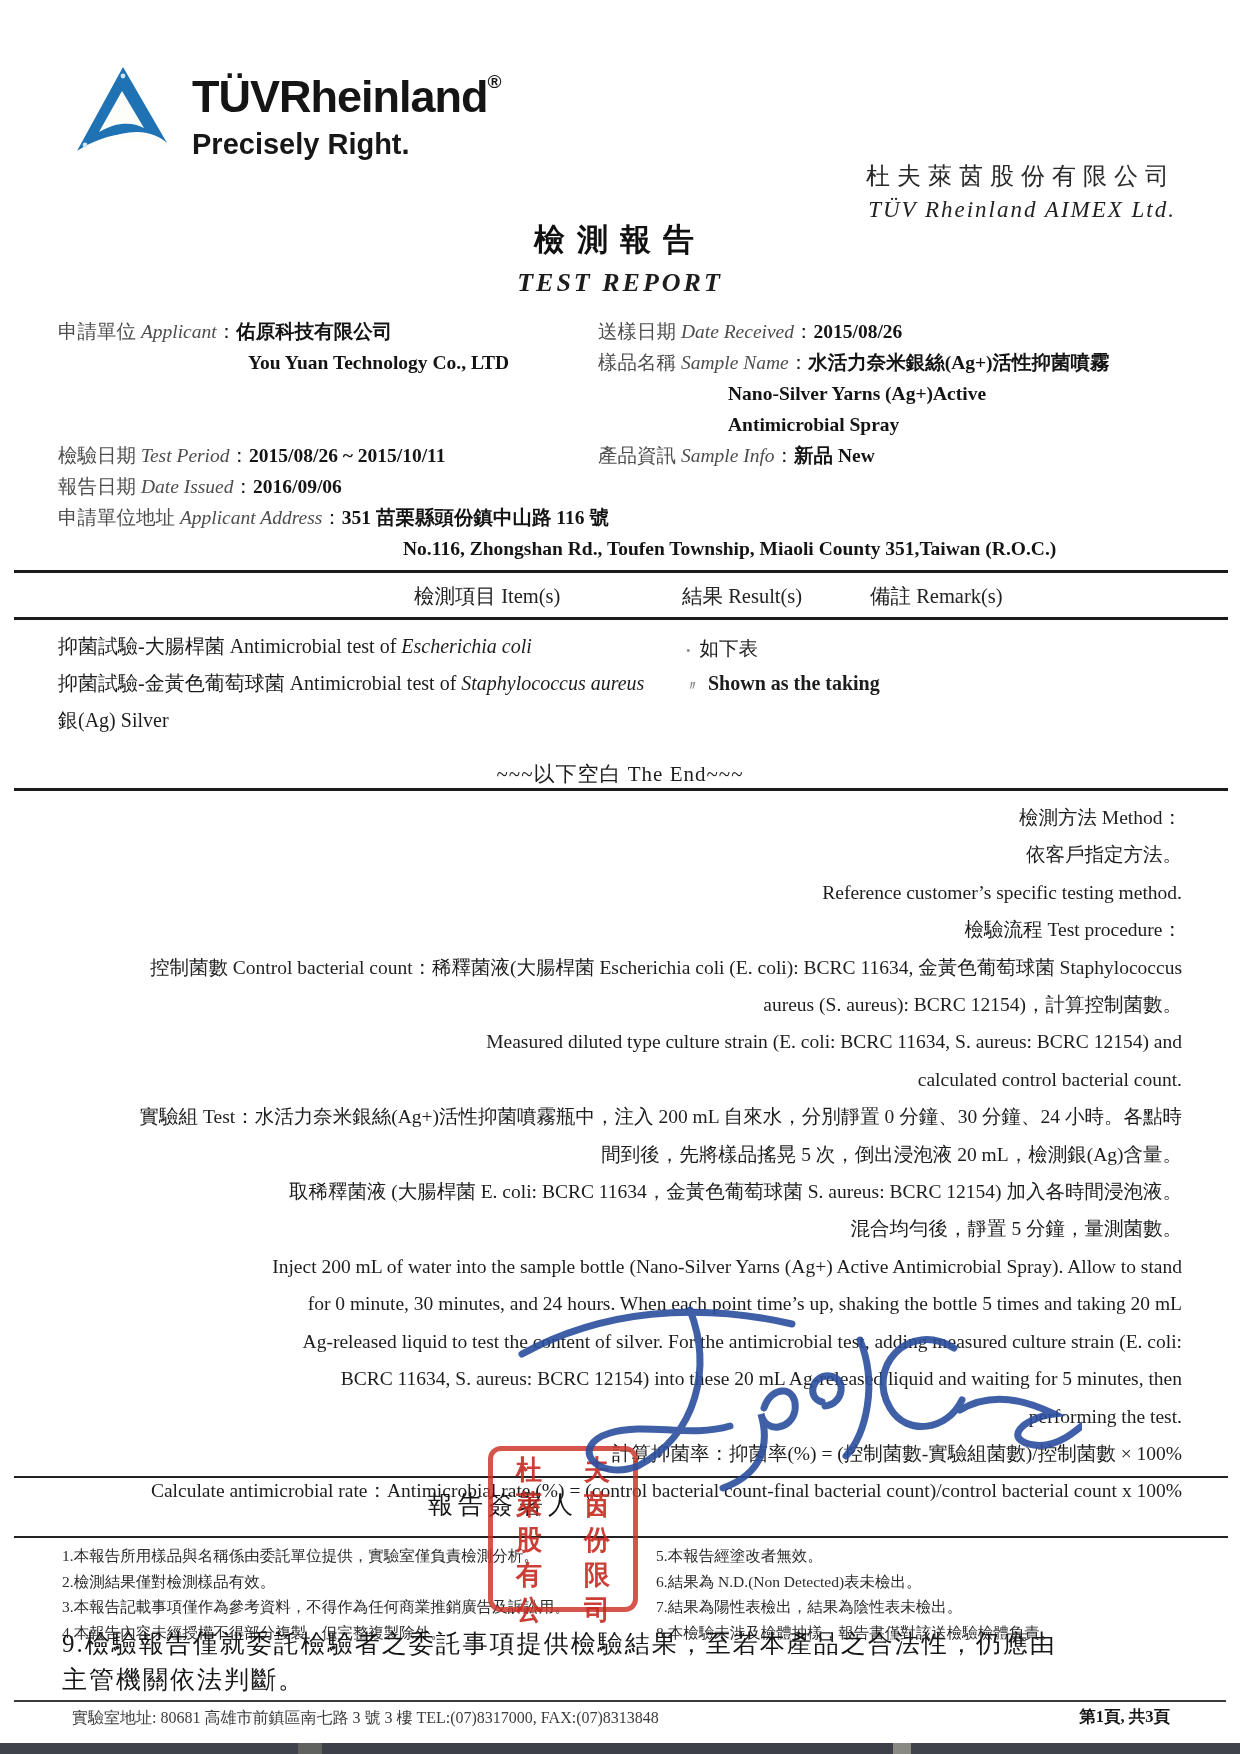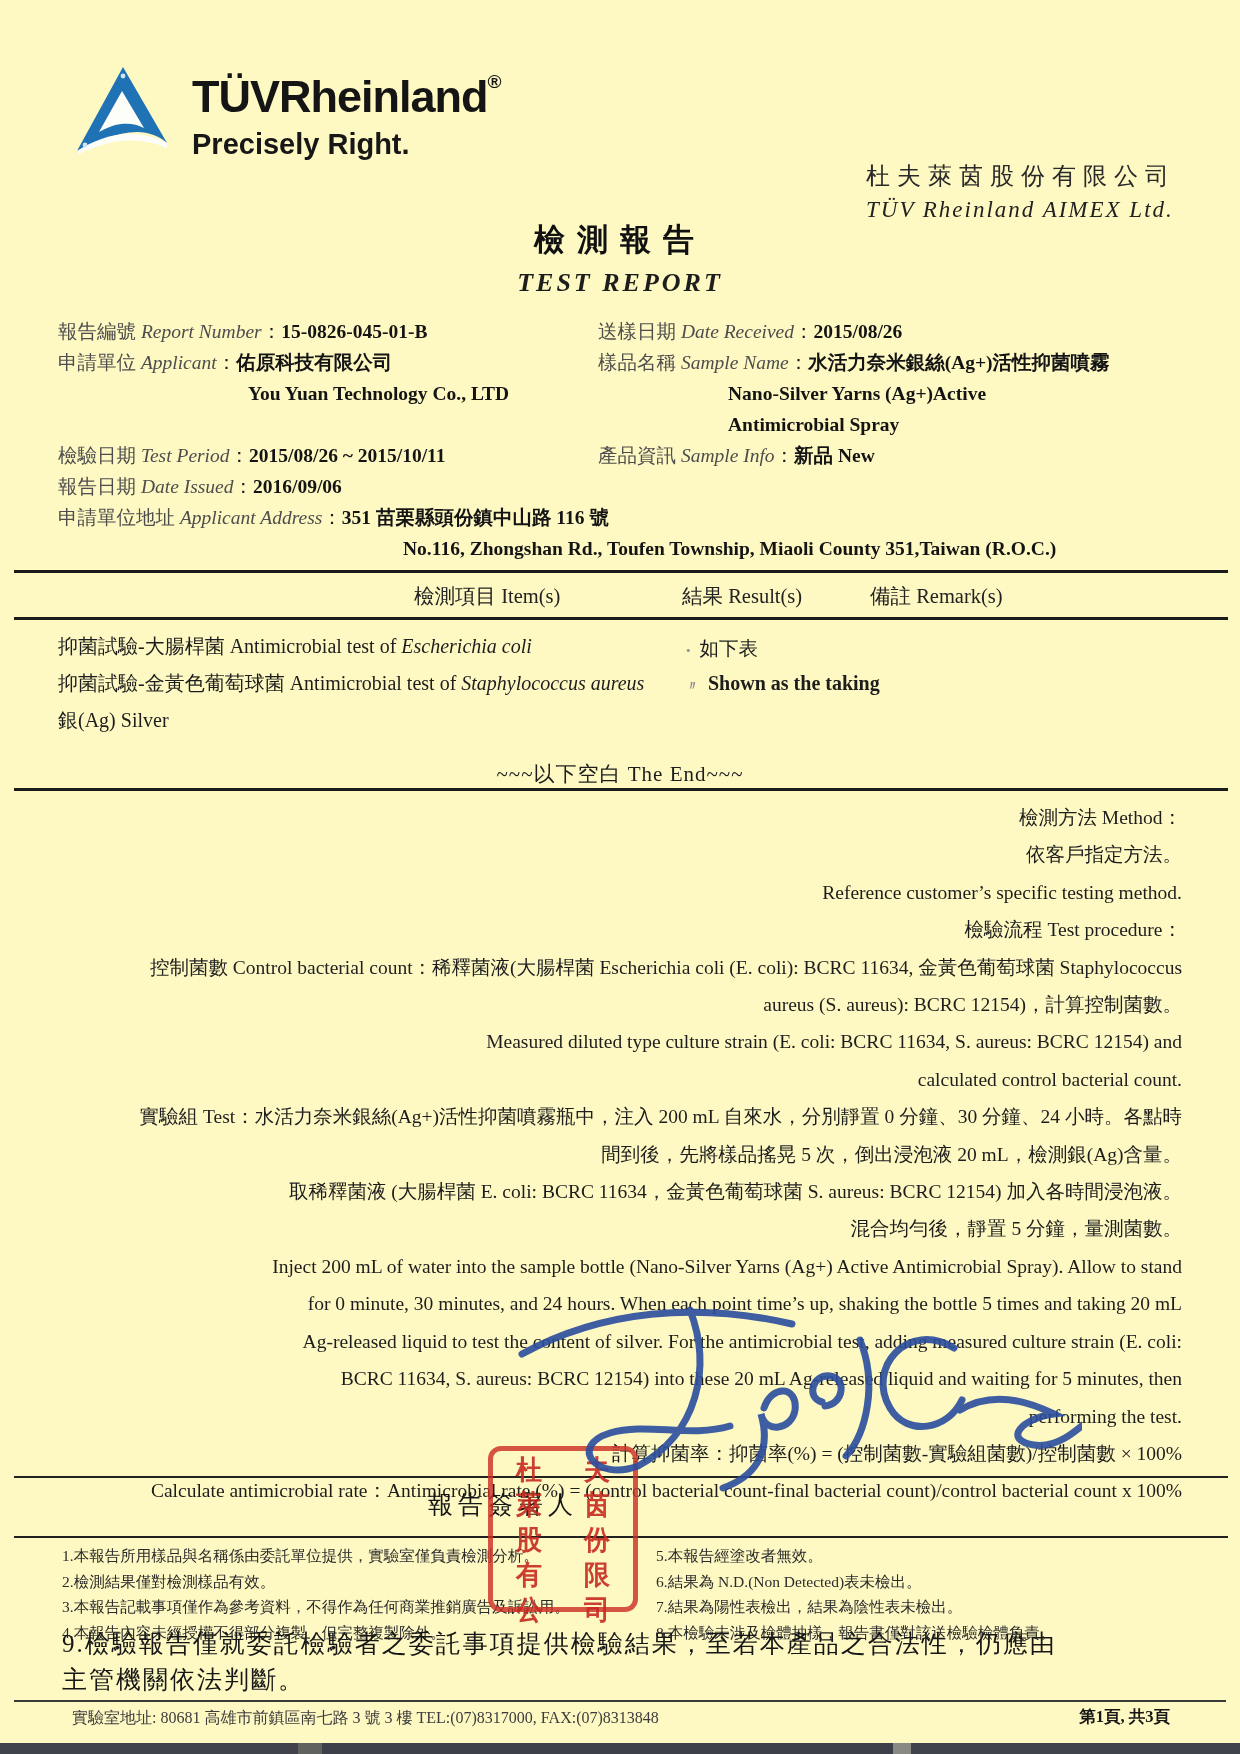--- a/index.html
+++ b/index.html
@@ -1,32 +1,32 @@
 <!DOCTYPE html>
 <html><head>
 <meta charset="utf-8">
 <style>
   html,body{margin:0;padding:0;background:#d8d8d5;}
   .page{
     position:relative;width:1240px;height:1754px;margin:0 auto;
-    background:#fef9c3;overflow:hidden;box-sizing:border-box;
+    background:#ffffff;overflow:hidden;box-sizing:border-box;
     padding:64px 58px 0;
     font-family:"Liberation Serif","DejaVu Serif",serif;color:#1d1d1d;
   }
   
   .header-row{position:relative;height:152px;}
   .brand{display:flex;align-items:flex-start;gap:20px;margin-left:12px;}
   .logo-svg{width:102px;height:98px;flex:0 0 auto;}
   .brand-text{display:flex;flex-direction:column;}
   .brand-name{font-family:"Liberation Sans","DejaVu Sans",sans-serif;font-weight:bold;
     font-size:45px;letter-spacing:-1px;color:#151515;line-height:1.05;margin-top:8px;}
   .brand-name .reg{font-size:19px;vertical-align:24px;font-weight:bold;}
   .tagline{font-family:"Liberation Sans","DejaVu Sans",sans-serif;font-weight:bold;
     font-size:29px;color:#171717;margin-top:8px;}
-  .company{position:absolute;right:6px;top:96px;text-align:left;}
+  .company{position:absolute;right:6px;top:96px;text-align:right;}
   .company-cn{font-size:24px;letter-spacing:7px;color:#2a2a2a;}
   .company-en{font-size:23px;font-style:italic;letter-spacing:2px;color:#222;margin-top:5px;}
   
   .title-block{text-align:center;margin-top:3px;}
   .title-cn{font-size:31px;font-weight:bold;letter-spacing:12px;color:#111;}
   .title-en{font-size:26px;font-weight:bold;font-style:italic;letter-spacing:3px;margin-top:7px;}
   
   .info-grid{display:grid;grid-template-columns:540px 1fr;margin-top:18px;
     font-size:19.5px;line-height:31px;}
   .fld{white-space:nowrap;}
@@ -105,21 +105,20 @@
     </div>
   </div>
 
   <div class="title-block">
     <div class="title-cn">檢測報告</div>
     <div class="title-en">TEST REPORT</div>
   </div>
 
   <div class="info-grid">
     <div>
-      <div class="fld"><span class="lbl"><span>報告編號</span> <span class="en">Report Number</span></span><span>：</span><span class="val">15-0826-045-01-B</span></div>
       <div class="fld"><span class="lbl"><span>申請單位</span> <span class="en">Applicant</span></span><span>：</span><span class="val">佑原科技有限公司</span></div>
       <div class="fld ind-190 val">You Yuan Technology Co., LTD</div>
     </div>
     <div>
       <div class="fld"><span class="lbl"><span>送樣日期</span> <span class="en">Date Received</span></span><span>：</span><span class="val">2015/08/26</span></div>
       <div class="fld"><span class="lbl"><span>樣品名稱</span> <span class="en">Sample Name</span></span><span>：</span><span class="val">水活力奈米銀絲(Ag+)活性抑菌噴霧</span></div>
       <div class="fld ind-130 val">Nano-Silver Yarns (Ag+)Active</div>
       <div class="fld ind-130 val">Antimicrobial Spray</div>
     </div>
     <div>

